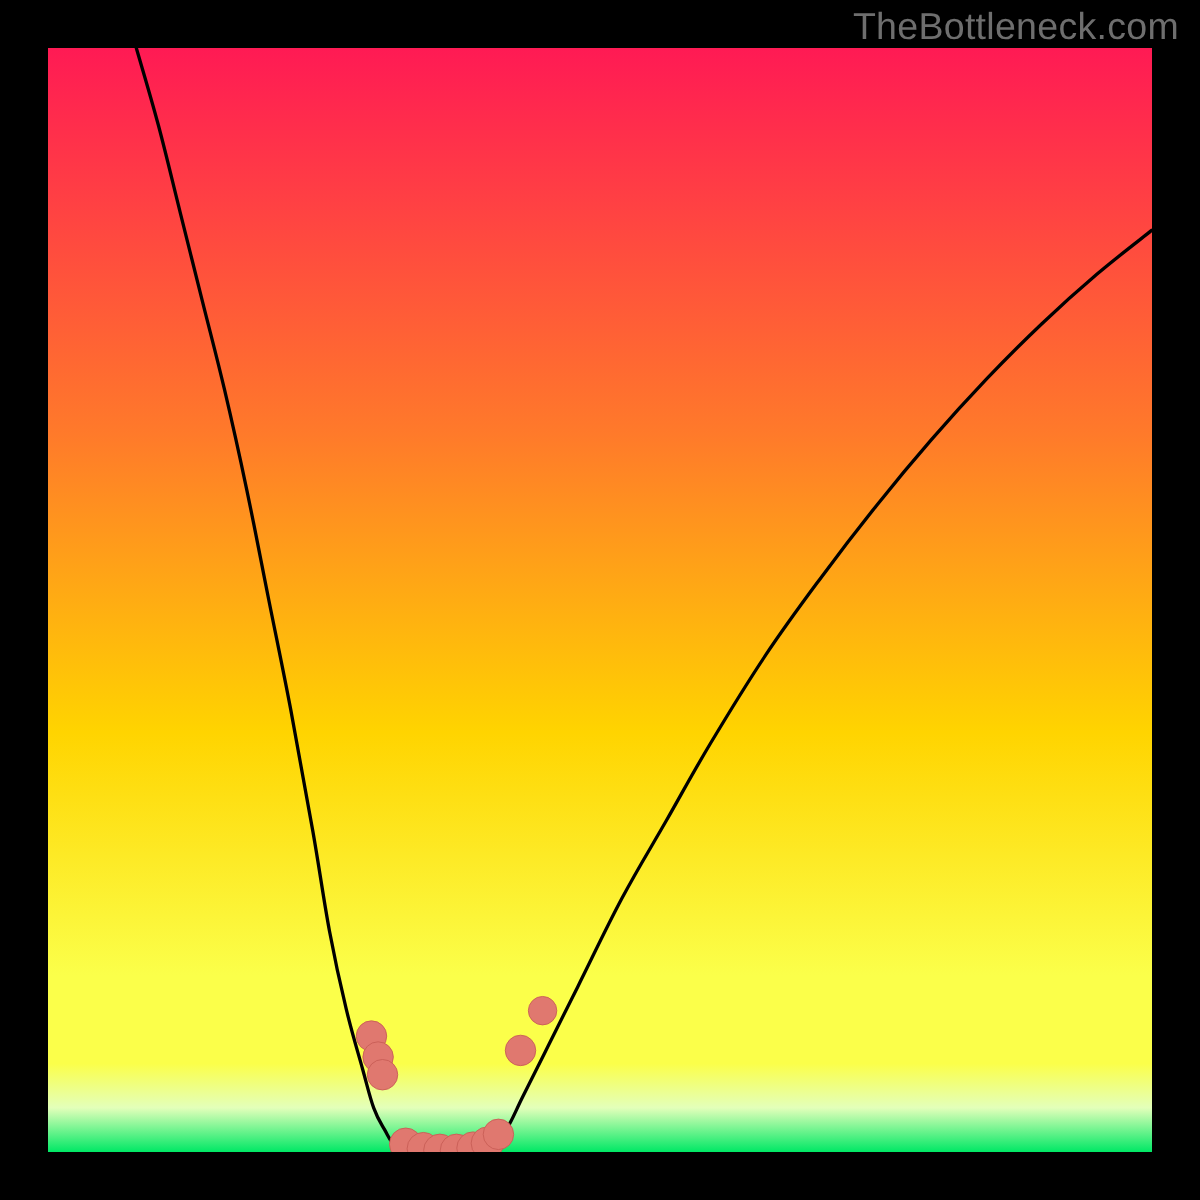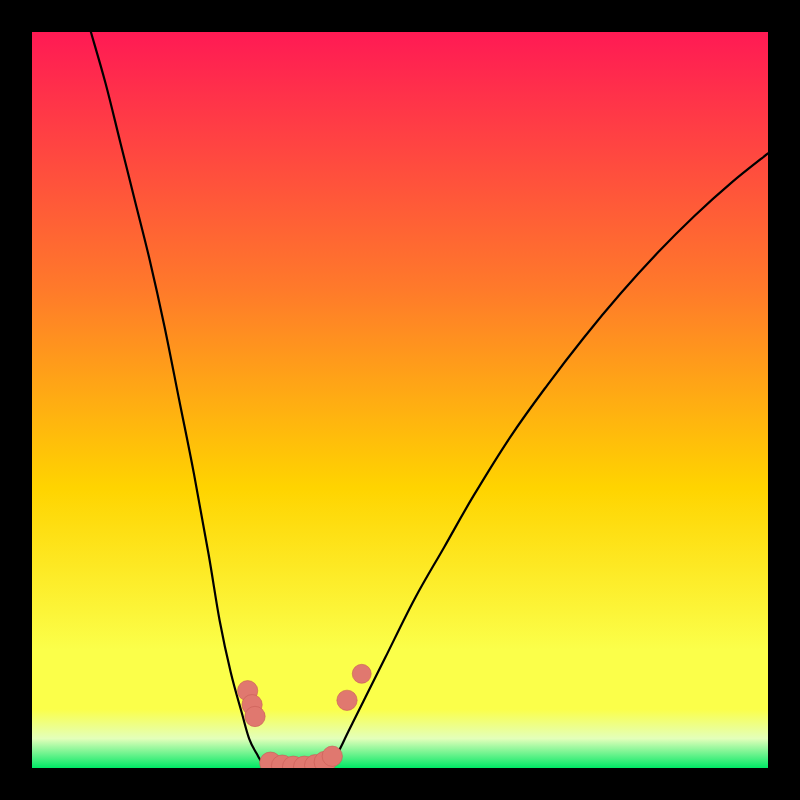--- a/index.html
+++ b/index.html
@@ -70,13 +70,14 @@
           <circle cx="272.32" cy="734.896" r="10.83392" fill="#e0786f" stroke="#c85d56" stroke-width="0.6"></circle>
           <circle cx="283.36" cy="733.424" r="10.83392" fill="#e0786f" stroke="#c85d56" stroke-width="0.6"></circle>
           <circle cx="292.928" cy="730.112" r="10.83392" fill="#e0786f" stroke="#c85d56" stroke-width="0.6"></circle>
           <circle cx="300.28799999999995" cy="724.224" r="10.1568" fill="#e0786f" stroke="#c85d56" stroke-width="0.6"></circle>
           <circle cx="315.008" cy="668.288" r="10.1568" fill="#e0786f" stroke="#c85d56" stroke-width="0.6"></circle>
           <circle cx="329.72799999999995" cy="641.792" r="9.479679999999998" fill="#e0786f" stroke="#c85d56" stroke-width="0.6"></circle>
         </g>
     </svg>
   </div>
 
+  <div class="watermark">TheBottleneck.com</div>
 </div>
 
 </body></html>

